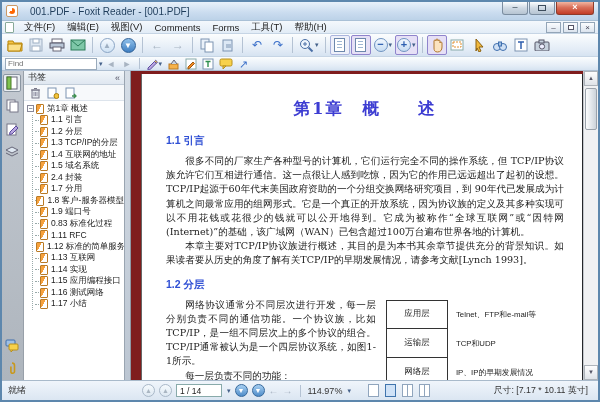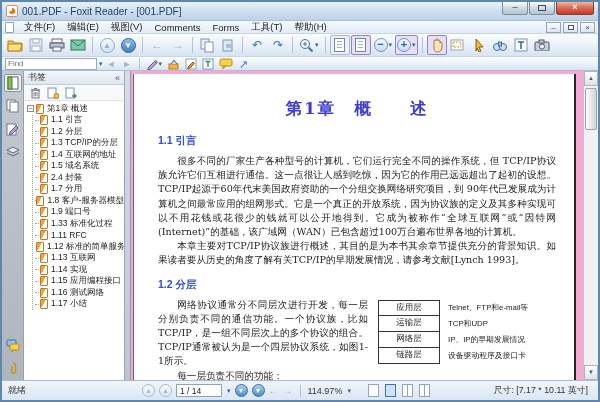--- a/index.html
+++ b/index.html
@@ -1,20 +1,20 @@
 <!DOCTYPE html>
 <html><head>
 <meta charset="utf-8">
 <style>
   * { box-sizing: border-box; margin:0; padding:0; }
   html,body { width:600px; height:402px; overflow:hidden; font-family:"Liberation Sans", sans-serif; }
   .window { width:600px; height:402px; border:2px solid #5d87ad; background:#bfd5ea; display:flex; flex-direction:column; }
 
   
-  .titlebar { height:18px; display:flex; align-items:center; padding:0 4px; gap:4px;
+  .titlebar { height:18px; display:flex; align-items:center; padding:0 4px; gap:12px;
     background:linear-gradient(#e8f1fa,#cadcef 60%,#bcd2e8); flex:0 0 auto; }
   .app-logo { width:12px; height:12px; background:#fff; border:1px solid #c96; border-radius:2px; position:relative; flex:0 0 auto;}
   .app-logo::after{content:""; position:absolute; left:2px; top:2px; width:6px; height:6px; border-radius:50%;
     background:conic-gradient(#f60 0 70%, #fff 70%);}
   .title-text { font-size:10px; color:#1e3c5a; flex:1 1 auto; white-space:nowrap; overflow:hidden; }
   .win-btns { display:flex; gap:1px; align-self:flex-start; }
   .wbtn { width:26px; height:13px; border:1px solid #7b8da0; border-top:none; border-radius:0 0 3px 3px;
     background:linear-gradient(#fdfeff,#cfd9e4 50%,#b6c4d2); font-size:9px; line-height:11px; text-align:center; color:#33424f;}
   .wbtn.close { width:38px; background:linear-gradient(#f2b5a0,#d9705a 45%,#c23d27); color:#fff; border-color:#8e3b2a; font-weight:bold;}
   .wbtn .box { display:block; width:8px; height:6px; border:1px solid #3c4c5c; margin:3px auto 0; }
@@ -69,33 +69,33 @@
   .trow { display:flex; align-items:center; height:11.5px; white-space:nowrap; }
   .expander { width:7px; height:7px; border:1px solid #889; background:#fff; font-size:7px; line-height:5px;
     text-align:center; color:#345; margin-right:2px; flex:0 0 auto;}
   .bmk { width:8px; height:10px; background:linear-gradient(120deg,#f6a13c 45%,#fff 45%); border:1px solid #b97a25;
     border-radius:1px; margin-right:3px; flex:0 0 auto;}
   .tchildren { margin-left:5px; border-left:1px dotted #9aa; padding-left:2px; }
   .tchildren .trow::before { content:""; width:4px; border-top:1px dotted #9aa; margin-right:1px; }
 
   .splitter { width:6px; background:linear-gradient(#d5dde6,#bcc6d2); border-right:1px solid #8e98a4; }
 
-  .docarea { flex:1 1 auto; background:#f9a8d4; position:relative; overflow:hidden; padding:3px 0 0 2px;}
+  .docarea { flex:1 1 auto; background:#7f1d1d; position:relative; overflow:hidden; padding:3px 0 0 10px;}
   .page { width:443px; height:100%; background:#fff; border-left:1px solid #666; border-right:2px solid #24262a;
     padding:20px 18px 0 24px; font-family:"DejaVu Serif","Liberation Serif", serif; color:#1b1b1b;}
   .chap-title { text-align:center; font-size:16.5px; font-weight:bold; color:#3d3dd2; letter-spacing:2px; margin:4px 0 14px;}
   .h2 { font-family:"Liberation Sans", sans-serif; font-size:10.5px; font-weight:bold; color:#2f4fd4; margin:10px 0 6px;}
   .para { font-size:9.6px; line-height:14.2px; text-align:justify; text-indent:2em; }
   .sec2 { display:flex; gap:10px; margin-top:2px;}
   .sec2 .left { flex:1 1 auto; }
   .plist { font-size:9.6px; line-height:14.2px; }
   .plist .l1 { text-indent:2em; }
   .figure { width:178px; flex:0 0 auto; padding-top:2px;}
   .layer-row { display:flex; align-items:stretch; }
-  .layer-cell { width:62px; border:1px solid #333; border-top:none; height:16px; display:flex; align-items:center;
+  .layer-cell { width:62px; border:1px solid #333; border-top:none; height:29px; display:flex; align-items:center;
     justify-content:center; font-size:8.5px; }
   .layer-row:first-child .layer-cell { border-top:1px solid #333; }
   .layer-desc { flex:1; font-size:7.8px; display:flex; align-items:center; padding-left:8px; font-family:"Liberation Sans",sans-serif;}
 
   .vscroll { width:15px; background:#f0f1f3; border-left:1px solid #c3c7cc; display:flex; flex-direction:column; }
   .sarrow { height:15px; background:linear-gradient(#fdfdfe,#dfe3e8); border:1px solid #aeb4bb; font-size:6px;
     color:#556; text-align:center; line-height:13px;}
   .strack { flex:1 1 auto; position:relative; }
   .sthumb { position:absolute; top:2px; left:1px; right:1px; height:42px; background:linear-gradient(90deg,#fcfdfe,#ccd3da);
     border:1px solid #9aa2ab; border-radius:2px;}
@@ -419,21 +419,21 @@
           <div class="trow">
               <span class="bmk"></span>
               <span>1.8 客户-服务器模型</span>
             </div>
           <div class="trow">
               <span class="bmk"></span>
               <span>1.9 端口号</span>
             </div>
           <div class="trow">
               <span class="bmk"></span>
-              <span>1.33 标准化过程</span>
+              <span>0.83 标准化过程</span>
             </div>
           <div class="trow">
               <span class="bmk"></span>
               <span>1.11 RFC</span>
             </div>
           <div class="trow">
               <span class="bmk"></span>
               <span>1.12 标准的简单服务</span>
             </div>
           <div class="trow">

